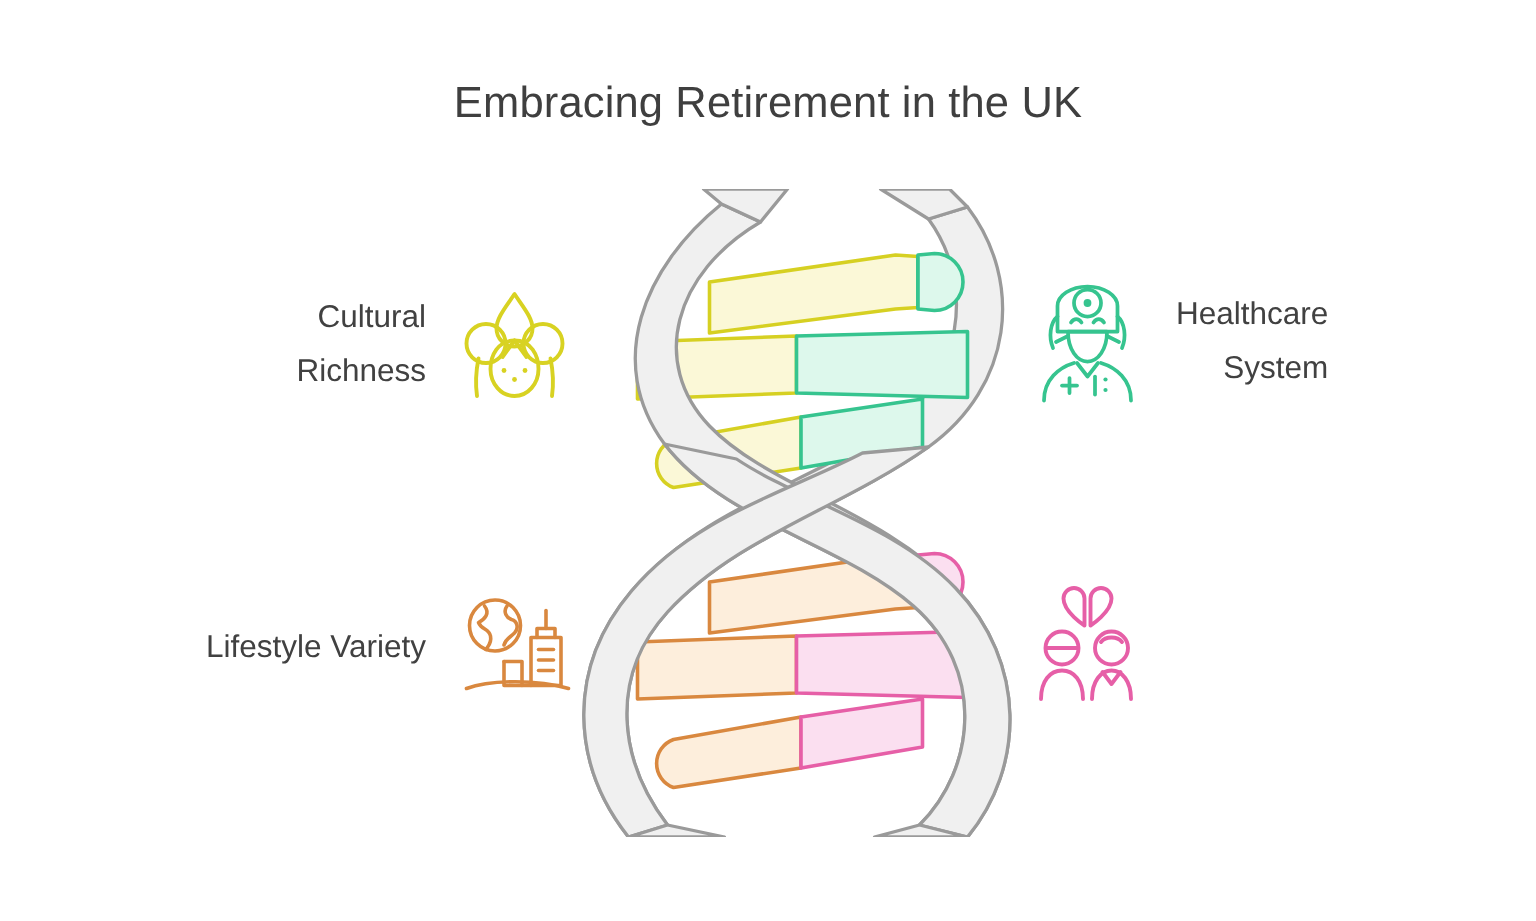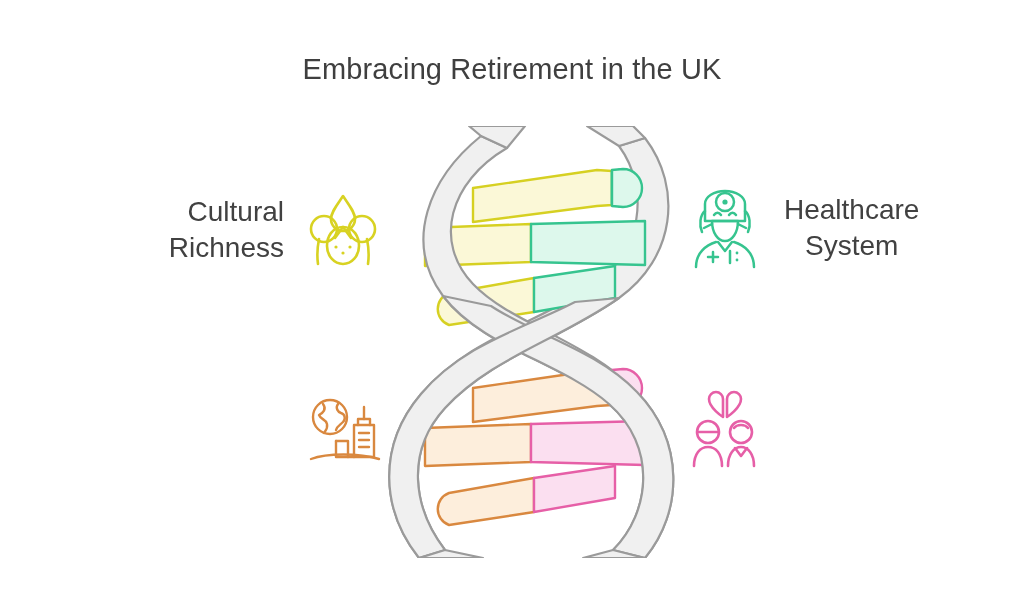--- a/index.html
+++ b/index.html
@@ -42,28 +42,28 @@
   
   .feature {
     position: absolute;
     display: flex;
     align-items: center;
   }
   .feature.left  { justify-content: flex-end; }
   .feature.right { justify-content: flex-start; }
 
   .feat-label {
-    font-size: 28px;
+    font-size: 21px;
     font-weight: 400;
     color: #414141;
     line-height: 36px;
     white-space: pre-line;
   }
   .feature.left  .feat-label { text-align: right; }
-  .feature.right .feat-label { text-align: center; }
+  .feature.right .feat-label { text-align: right; }
 
   .feat-icon {
     width: 78px;
     height: 84px;
     flex: 0 0 78px;
     display: flex;
     align-items: center;
     justify-content: center;
   }
   .feature.left  .feat-icon { margin-left: 20px; }
@@ -177,20 +177,21 @@
         <path d="M36 36 L 44 47"></path>
 
         <circle cx="29" cy="56" r="1.6" fill="#d8d222" stroke="none"></circle>
         <circle cx="43" cy="56" r="1.6" fill="#d8d222" stroke="none"></circle>
         <circle cx="36" cy="62" r="1.6" fill="#d8d222" stroke="none"></circle>
       </svg>
     </div>
   </div>
 
   <div class="feature left" id="feat-lifestyle">
+    <div class="feat-label">Lifestyle Variety</div>
     <div class="feat-icon">
       <svg width="76" height="74" viewBox="0 0 76 74" xmlns="http://www.w3.org/2000/svg" fill="none" stroke="#d9883f" stroke-width="2.4" stroke-linecap="round" stroke-linejoin="round">
 
         <circle cx="25" cy="22" r="17"></circle>
         <path d="M18 9 C 22 14, 18 18, 14 20 C 16 25, 21 24, 22 29 C 23 34, 20 36, 19 38"></path>
         <path d="M33 9 C 30 13, 33 17, 36 18 C 40 19, 41 24, 38 27 C 35 30, 32 31, 31 35"></path>
 
         <path d="M49 30 L 49 62 L 69 62 L 69 30 Z"></path>
         <path d="M53 30 L 53 24 L 65 24 L 65 30"></path>
         <path d="M59 24 L 59 12"></path>

